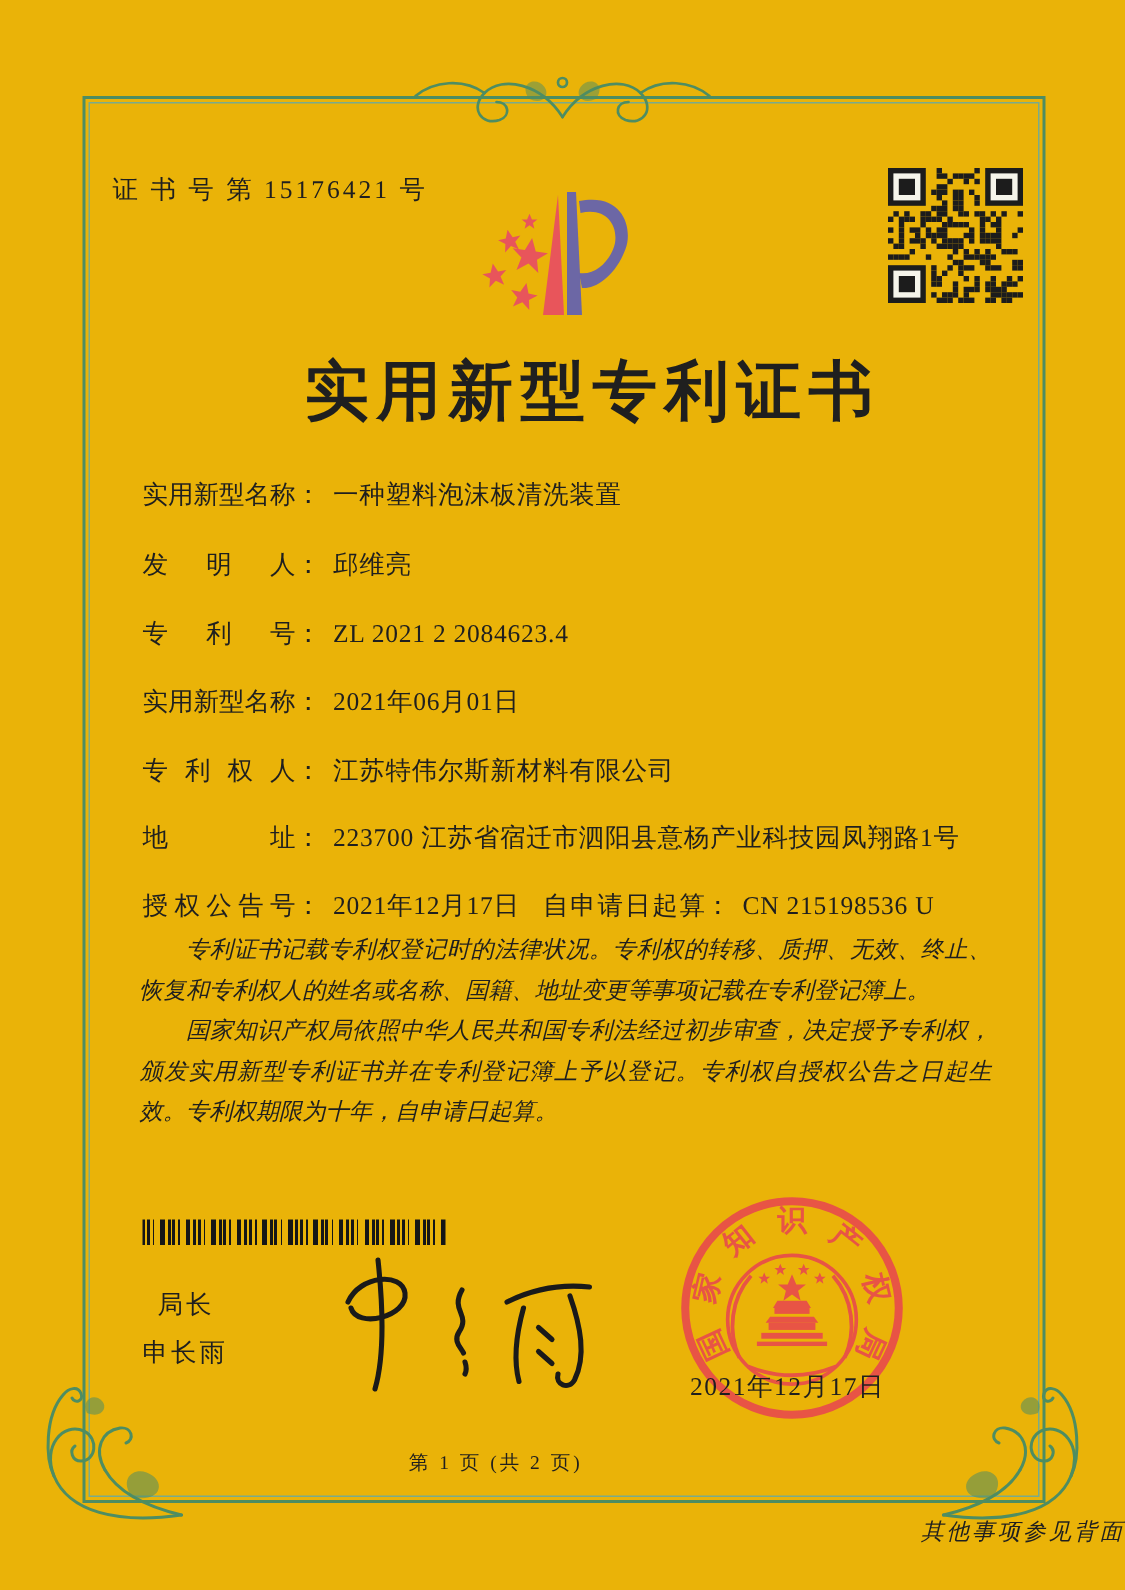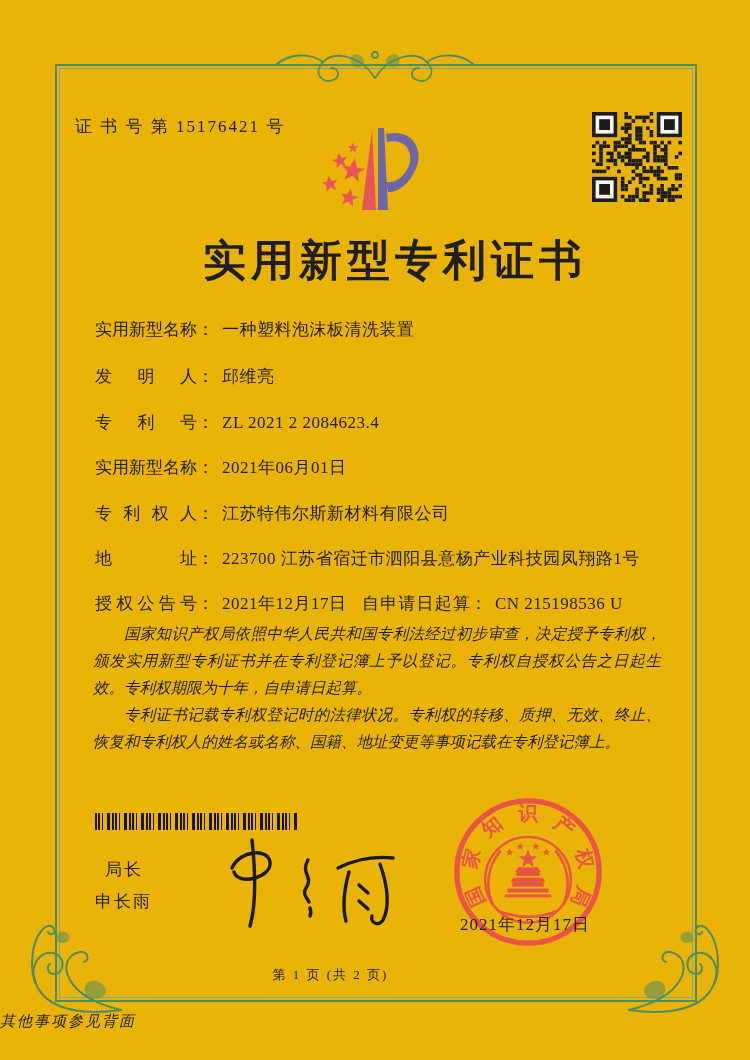--- a/index.html
+++ b/index.html
@@ -27,21 +27,21 @@
   .intro p{margin:0;text-indent:2em;}
   
   .barcode{left:95px;top:813px;width:202px;height:17px;
     background:repeating-linear-gradient(90deg,#161616 0 2px,transparent 2px 3px,#161616 3px 5px,transparent 5px 7px,#161616 7px 8px,transparent 8px 12px,#161616 12px 15px,transparent 15px 17px);}
   .signer-role{left:105px;top:858px;font-size:17px;letter-spacing:2px;}
   .signer-name{left:95px;top:890px;font-size:17px;letter-spacing:2px;}
   .signature{left:210px;top:828px;width:190px;height:105px;}
   .seal{left:450px;top:794px;width:156px;height:156px;}
   .seal-date{left:460px;top:913px;font-size:17px;letter-spacing:1px;z-index:5;}
   .page-num{left:0;top:966px;width:661px;text-align:center;font-size:13px;letter-spacing:2px;}
-  .back-note{left:0;top:1012px;width:750px;text-align:left;font-size:15px;font-style:italic;letter-spacing:2px;}
+  .back-note{left:0;top:1012px;width:750px;text-align:right;font-size:15px;font-style:italic;letter-spacing:2px;}
   
   .orn-top{left:265px;top:40px;width:220px;height:50px;}
   .orn-bl{left:18px;top:922px;width:105px;height:95px;}
   .orn-br{left:627px;top:922px;width:105px;height:95px;transform:scaleX(-1);}
 </style>
 </head>
 <body>
 
 <div class="page">
 
@@ -340,22 +340,22 @@
     </div>
     <div class="frow" style="top:274px">
       <span class="flabel">授权公告号</span><span class="fcolon">：</span><span class="fval">2021年12月17日</span>
       <span class="pair2">
         <span class="flabel w2">自申请日起算</span><span class="fcolon">：</span><span class="fval">CN 215198536 U</span>
       </span>
     </div>
   </div>
 
   <div class="abs intro">
+    <p>专利证书记载专利权登记时的法律状况。专利权的转移、质押、无效、终止、恢复和专利权人的姓名或名称、国籍、地址变更等事项记载在专利登记簿上。</p>
     <p>国家知识产权局依照中华人民共和国专利法经过初步审查，决定授予专利权，颁发实用新型专利证书并在专利登记簿上予以登记。专利权自授权公告之日起生效。专利权期限为十年，自申请日起算。</p>
-    <p>专利证书记载专利权登记时的法律状况。专利权的转移、质押、无效、终止、恢复和专利权人的姓名或名称、国籍、地址变更等事项记载在专利登记簿上。</p>
   </div>
 
   <div class="abs barcode"></div>
 
   <div class="abs signer-role">局长</div>
   <div class="abs signer-name">申长雨</div>
 
   <svg class="abs signature" viewBox="0 0 190 105">
     <g fill="none" stroke="#1a1a1a" stroke-width="3.4" stroke-linecap="round" stroke-linejoin="round">
       <path d="M22,40 C30,22 58,20 60,34 C62,50 28,58 24,44"></path>

